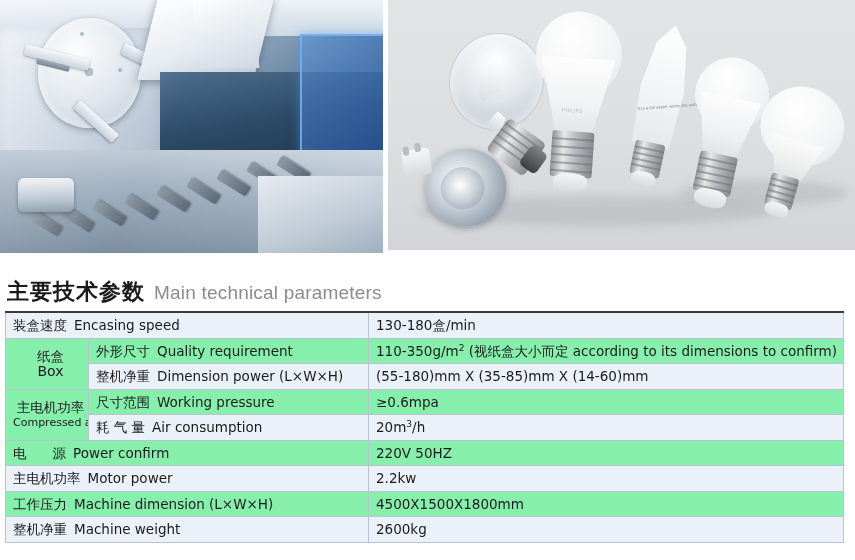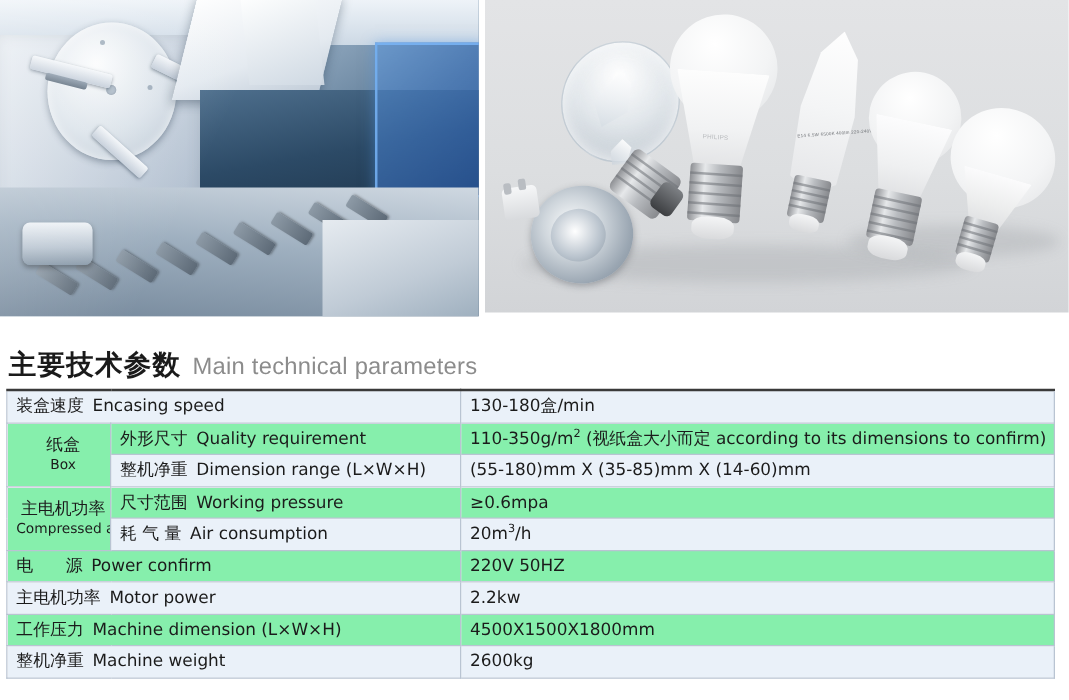--- a/index.html
+++ b/index.html
@@ -80,21 +80,21 @@
     border:1px solid #b9c4d2;
     font-size:13.5px;color:#1b1b1b;
     padding:0 0 0 7px;height:24.5px;line-height:24.5px;
     vertical-align:middle;white-space:nowrap;overflow:hidden;
     font-family:"DejaVu Sans","Liberation Sans",sans-serif;
   }
   table.spec tr.tint td{background:#eaf1f9;}
   table.spec tr.plain td{background:#86efac;}
   td.c-group{text-align:center;padding-left:0;}
   td.c-group .g-cn{display:block;line-height:15px;font-size:13.5px;}
-  td.c-group .g-en{display:block;line-height:15px;font-size:11px;}
+  td.c-group .g-en{display:block;line-height:15px;font-size:14px;}
   td.c-group.small .g-en{font-size:11px;}
   .spacer{display:inline-block;width:26px;}
   .sp{display:inline-block;width:7px;}
   sup{font-size:9px;vertical-align:super;line-height:0;}
   .col-a{width:83px;}
   .col-b{width:280px;}
   .col-c{width:475px;}
 </style>
 </head>
 <body>
@@ -270,21 +270,21 @@
         <tr class="plain">
           <td class="c-group" rowspan="2">
             <span class="g-cn">纸盒</span>
             <span class="g-en">Box</span>
           </td>
           <td><span>外形尺寸</span><span class="sp"></span><span>Quality requirement</span></td>
           <td><span>110-350g/m</span><sup>2</sup><span> (视纸盒大小而定 according to its dimensions to confirm)</span></td>
         </tr>
 
         <tr class="tint">
-          <td><span>整机净重</span><span class="sp"></span><span>Dimension range (L×W×H)</span></td>
+          <td><span>整机净重</span><span class="sp"></span><span>Dimension power (L×W×H)</span></td>
           <td>(55-180)mm X (35-85)mm X (14-60)mm</td>
         </tr>
 
         <tr class="plain">
           <td class="c-group small" rowspan="2">
             <span class="g-cn">主电机功率</span>
             <span class="g-en">Compressed air</span>
           </td>
           <td><span>尺寸范围</span><span class="sp"></span><span>Working pressure</span></td>
           <td>≥0.6mpa</td>

